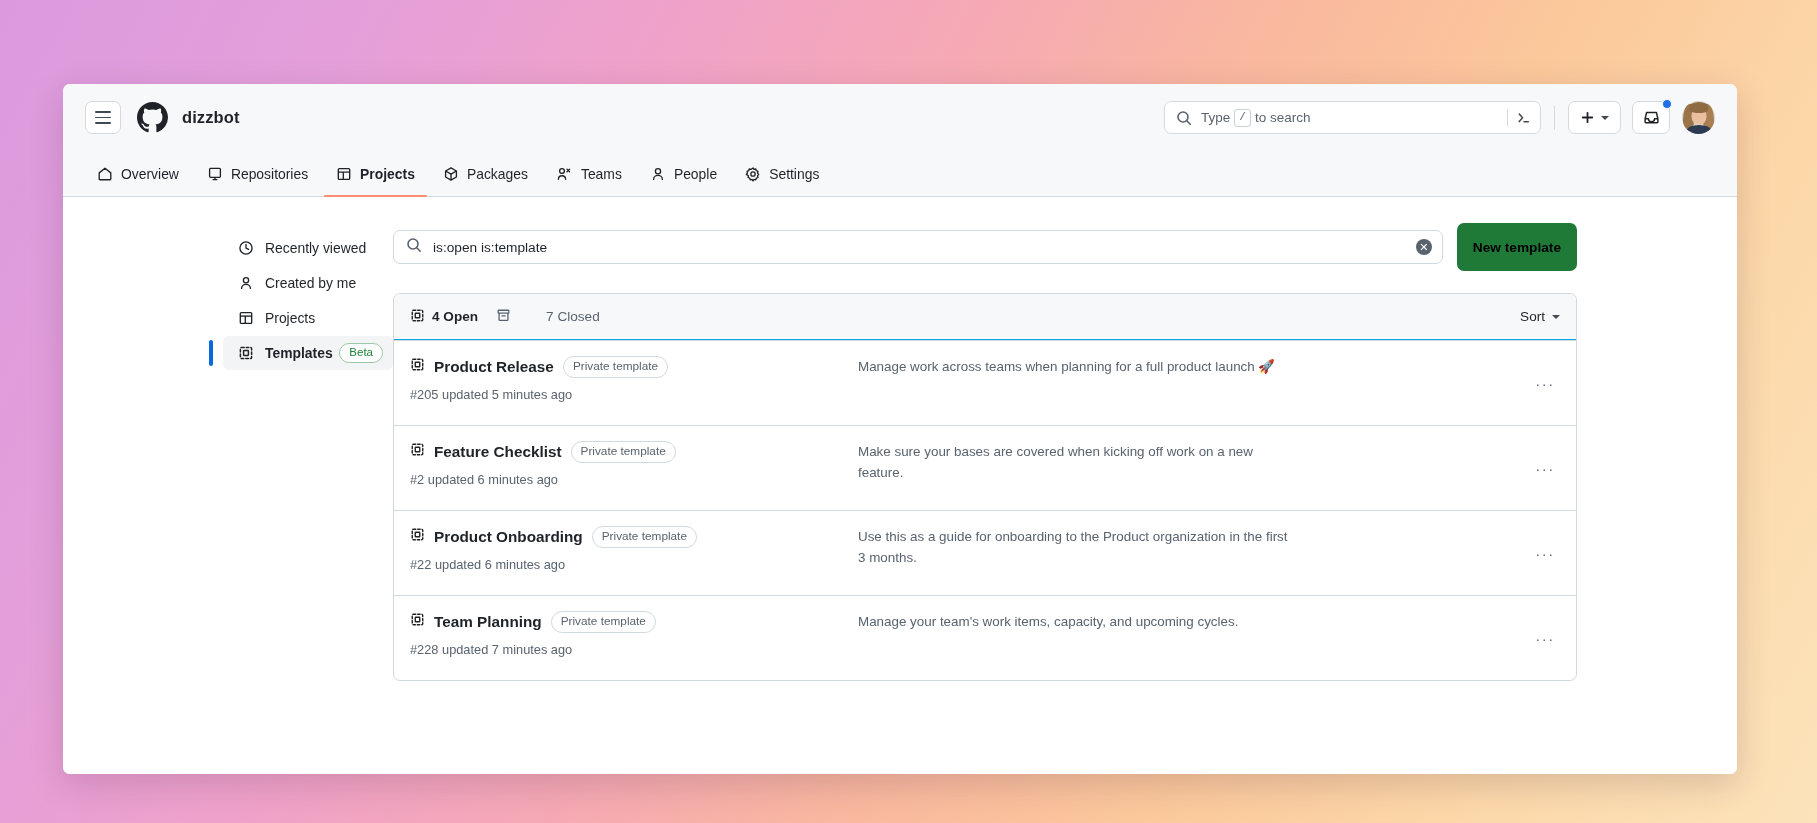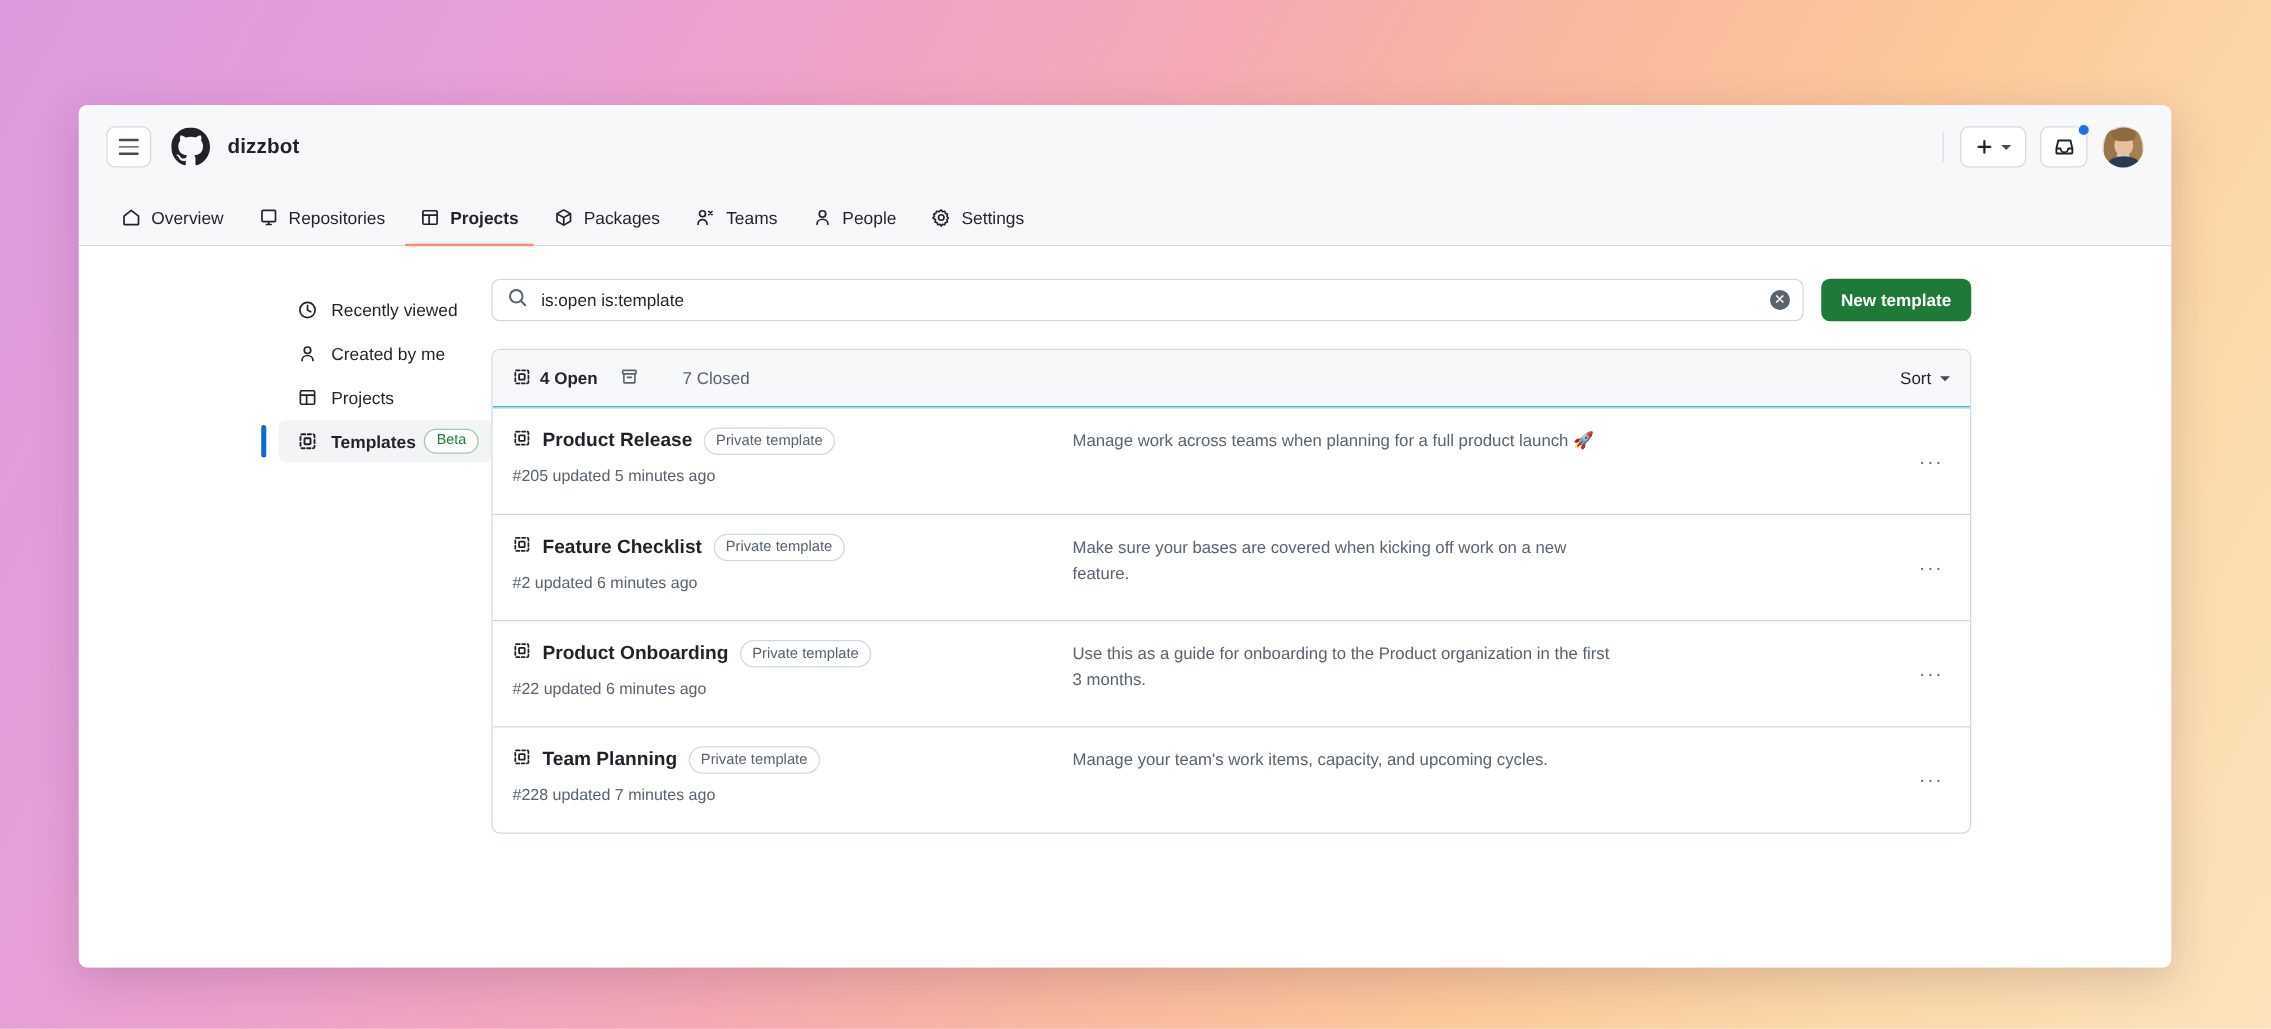--- a/index.html
+++ b/index.html
@@ -260,23 +260,23 @@
   }
   .clear-x {
     width: 16px; height:16px; border-radius:50%;
     background:#59636e; color:#fff;
     display:flex; align-items:center; justify-content:center;
     font-size:11px; line-height:1; cursor:pointer; flex:0 0 auto;
     font-family:"Liberation Sans", sans-serif;
   }
   .new-btn {
     flex: 0 0 auto;
-    height: 34px;
+    height: 48px;
     background: #1f7a37;
-    color: #ffffff;
+    color: #000000;
     font-size: 13.7px;
     font-weight: 600;
     border: none;
     border-radius: 7px;
     padding: 0 16px;
     cursor: pointer;
     font-family: "Liberation Sans", sans-serif;
   }
 
   
@@ -370,20 +370,40 @@
     <div class="gh-mark">
       <svg width="31" height="31" viewBox="0 0 16 16" fill="#1f2328" aria-hidden="true">
         <path d="M8 0C3.58 0 0 3.58 0 8c0 3.54 2.29 6.53 5.47 7.59.4.07.55-.17.55-.38 0-.19-.01-.82-.01-1.49-2.01.37-2.53-.49-2.69-.94-.09-.23-.48-.94-.82-1.13-.28-.15-.68-.52-.01-.53.63-.01 1.08.58 1.23.82.72 1.21 1.87.87 2.33.66.07-.52.28-.87.51-1.07-1.78-.2-3.64-.89-3.64-3.95 0-.87.31-1.59.82-2.15-.08-.2-.36-1.02.08-2.12 0 0 .67-.21 2.2.82.64-.18 1.32-.27 2-.27.68 0 1.36.09 2 .27 1.53-1.04 2.2-.82 2.2-.82.44 1.1.16 1.92.08 2.12.51.56.82 1.27.82 2.15 0 3.07-1.87 3.75-3.65 3.95.29.25.54.73.54 1.48 0 1.07-.01 1.93-.01 2.2 0 .21.15.46.55.38A8.013 8.013 0 0 0 16 8c0-4.42-3.58-8-8-8Z"></path>
       </svg>
     </div>
 
     <div class="org-name">dizzbot</div>
 
     <div class="header-right">
 
+      <div class="searchbox">
+        <span class="q">
+          <svg width="16" height="16" viewBox="0 0 16 16" fill="none" stroke="#59636e" stroke-width="1.6">
+            <circle cx="7" cy="7" r="5"></circle>
+              <line x1="10.8" y1="10.8" x2="14.2" y2="14.2" stroke-linecap="round"></line>
+          </svg>
+        </span>
+        <span class="search-ph">
+          <span>Type</span>
+          <span class="slashkey">/</span>
+          <span>to search</span>
+        </span>
+        <span class="term-div">
+          <span class="bar"></span>
+          <svg width="16" height="16" viewBox="0 0 16 16" fill="none" stroke="#424a53" stroke-width="1.5" stroke-linecap="round" stroke-linejoin="round">
+            <polyline points="3.2,4 6.6,7.8 3.2,11.6"></polyline>
+              <line x1="8" y1="11.8" x2="12.4" y2="11.8"></line>
+          </svg>
+        </span>
+      </div>
 
       <div class="hdr-sep"></div>
 
       <div class="plus-btn">
         <svg width="15" height="15" viewBox="0 0 16 16" fill="none" stroke="#1f2328" stroke-width="1.9" stroke-linecap="round">
           <line x1="8" y1="3" x2="8" y2="13"></line>
             <line x1="3" y1="8" x2="13" y2="8"></line>
         </svg>
         <span class="caret"></span>
       </div>

